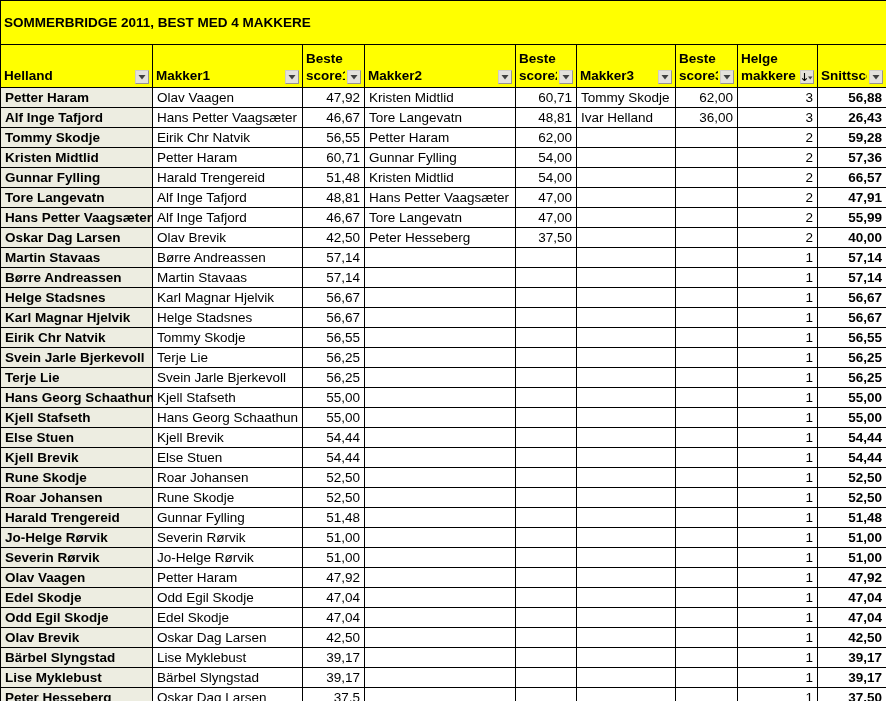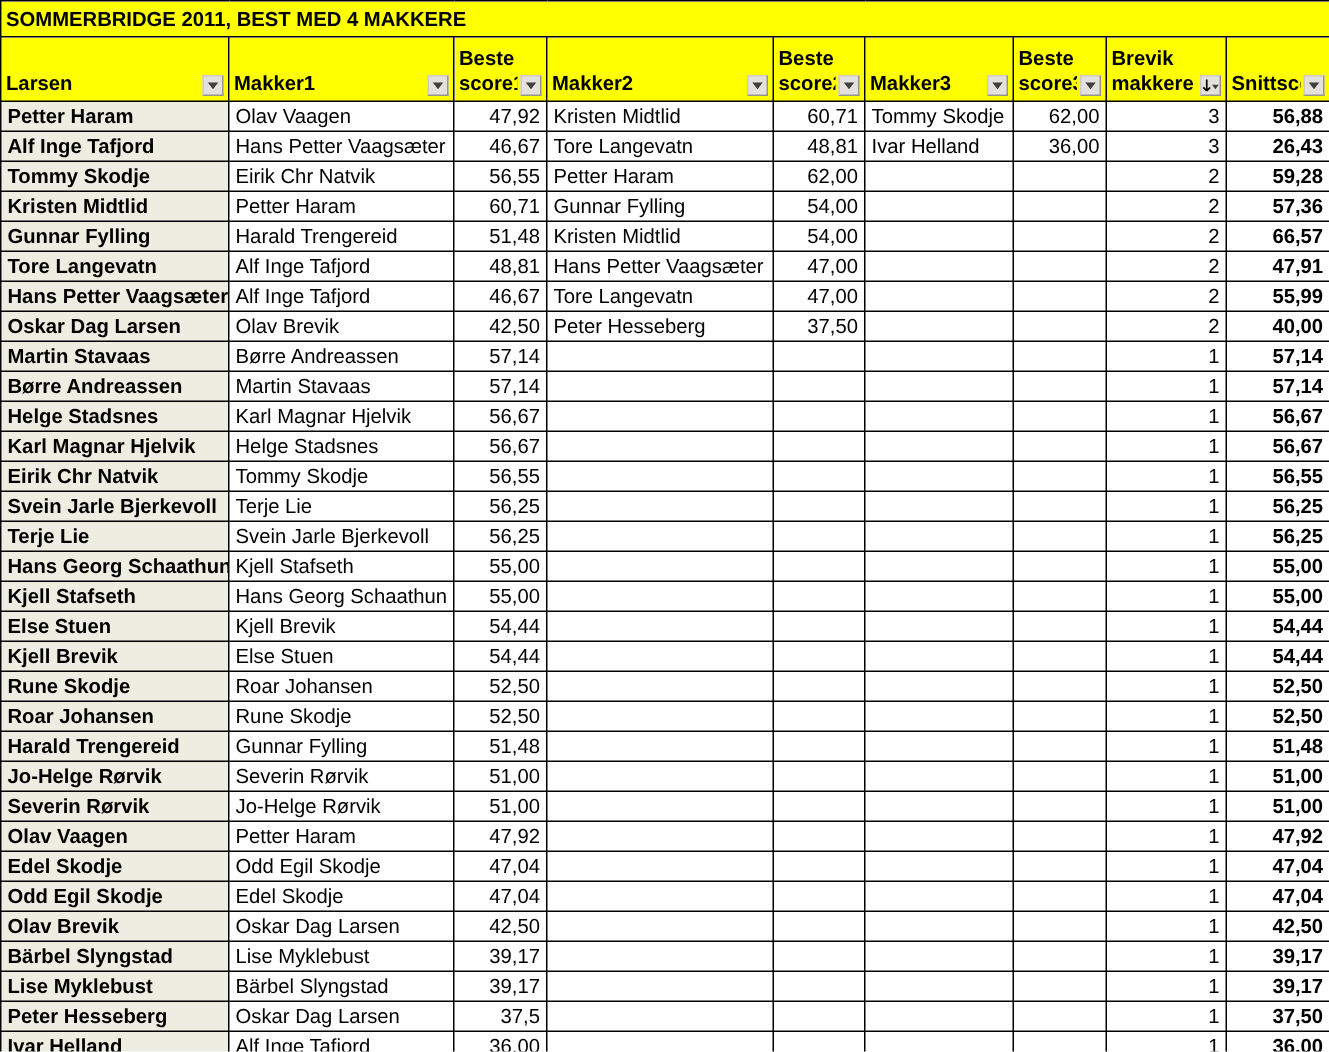--- a/index.html
+++ b/index.html
@@ -12,21 +12,21 @@
     width: 886px; table-layout: fixed;
     border-collapse: collapse;
     font-size: 13.5px; color: #000;
   }
   #sheet td, #sheet th { border: 1px solid #000; overflow: hidden; white-space: nowrap; box-sizing: border-box; }
 
   
   tr.title-row td {
     height: 17px; background: #FFFF00;
     font-weight: bold; font-size: 13.5px;
-    padding: 4px 3px; text-align: left; vertical-align: middle;
+    padding: 14px 3px; text-align: left; vertical-align: middle;
   }
 
   
   tr.header-row th {
     height: 43px; background: #FFFF00;
     font-weight: bold; text-align: left;
     padding: 2px 3px; vertical-align: bottom;
   }
   .hcell { display: flex; align-items: flex-end; justify-content: space-between; gap: 2px; height: 100%; }
   .hlabel { white-space: normal; line-height: 1.25; text-align: left; overflow: hidden; }
@@ -66,21 +66,21 @@
       <col style="width:80px">
       <col style="width:69px">
   </colgroup>
   <thead>
     <tr class="title-row">
       <td colspan="9">SOMMERBRIDGE 2011, BEST MED 4 MAKKERE</td>
     </tr>
     <tr class="header-row" id="header-row">
         <th>
           <div class="hcell">
-            <span class="hlabel">Larsen</span>
+            <span class="hlabel">Helland</span>
             <button class="fbtn">
               <span>
                 <svg width="8" height="8" viewBox="0 0 8 8">
                   <path d="M0.5 2 L7.5 2 L4 6.5 Z" fill="#3f3f3f"></path>
                 </svg>
               </span>
             </button>
           </div>
         </th>
         <th>
@@ -150,21 +150,21 @@
               <span>
                 <svg width="8" height="8" viewBox="0 0 8 8">
                   <path d="M0.5 2 L7.5 2 L4 6.5 Z" fill="#3f3f3f"></path>
                 </svg>
               </span>
             </button>
           </div>
         </th>
         <th>
           <div class="hcell">
-            <span class="hlabel">Brevik makkere</span>
+            <span class="hlabel">Helge makkere</span>
             <button class="fbtn">
               <span>
                 <svg width="12" height="11" viewBox="0 0 12 11">
                   <path d="M3.5 1 V8 M3.5 8.6 L1.2 6.3 M3.5 8.6 L5.8 6.3" stroke="#000" stroke-width="1.1" fill="none"></path>
                   <path d="M7 4.5 L11.5 4.5 L9.25 7.5 Z" fill="#3f3f3f"></path>
                 </svg>
               </span>
             </button>
           </div>
         </th>

